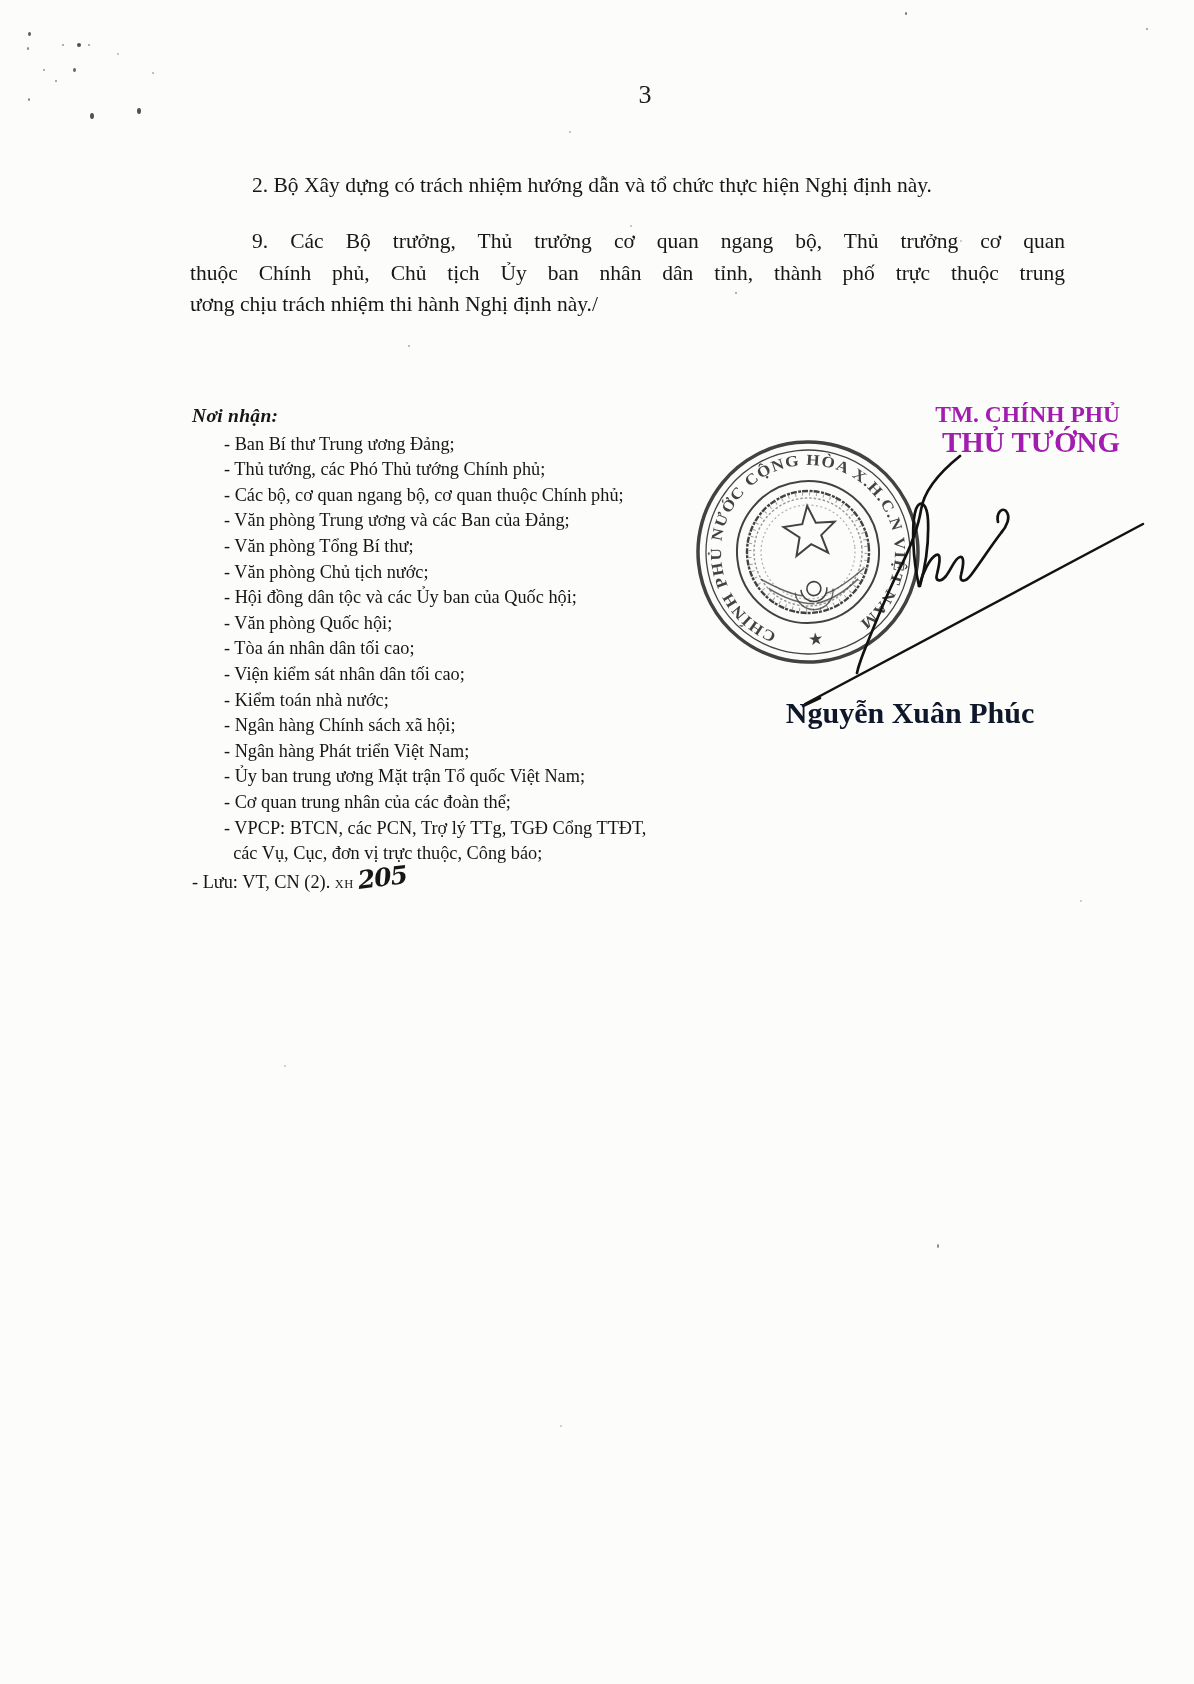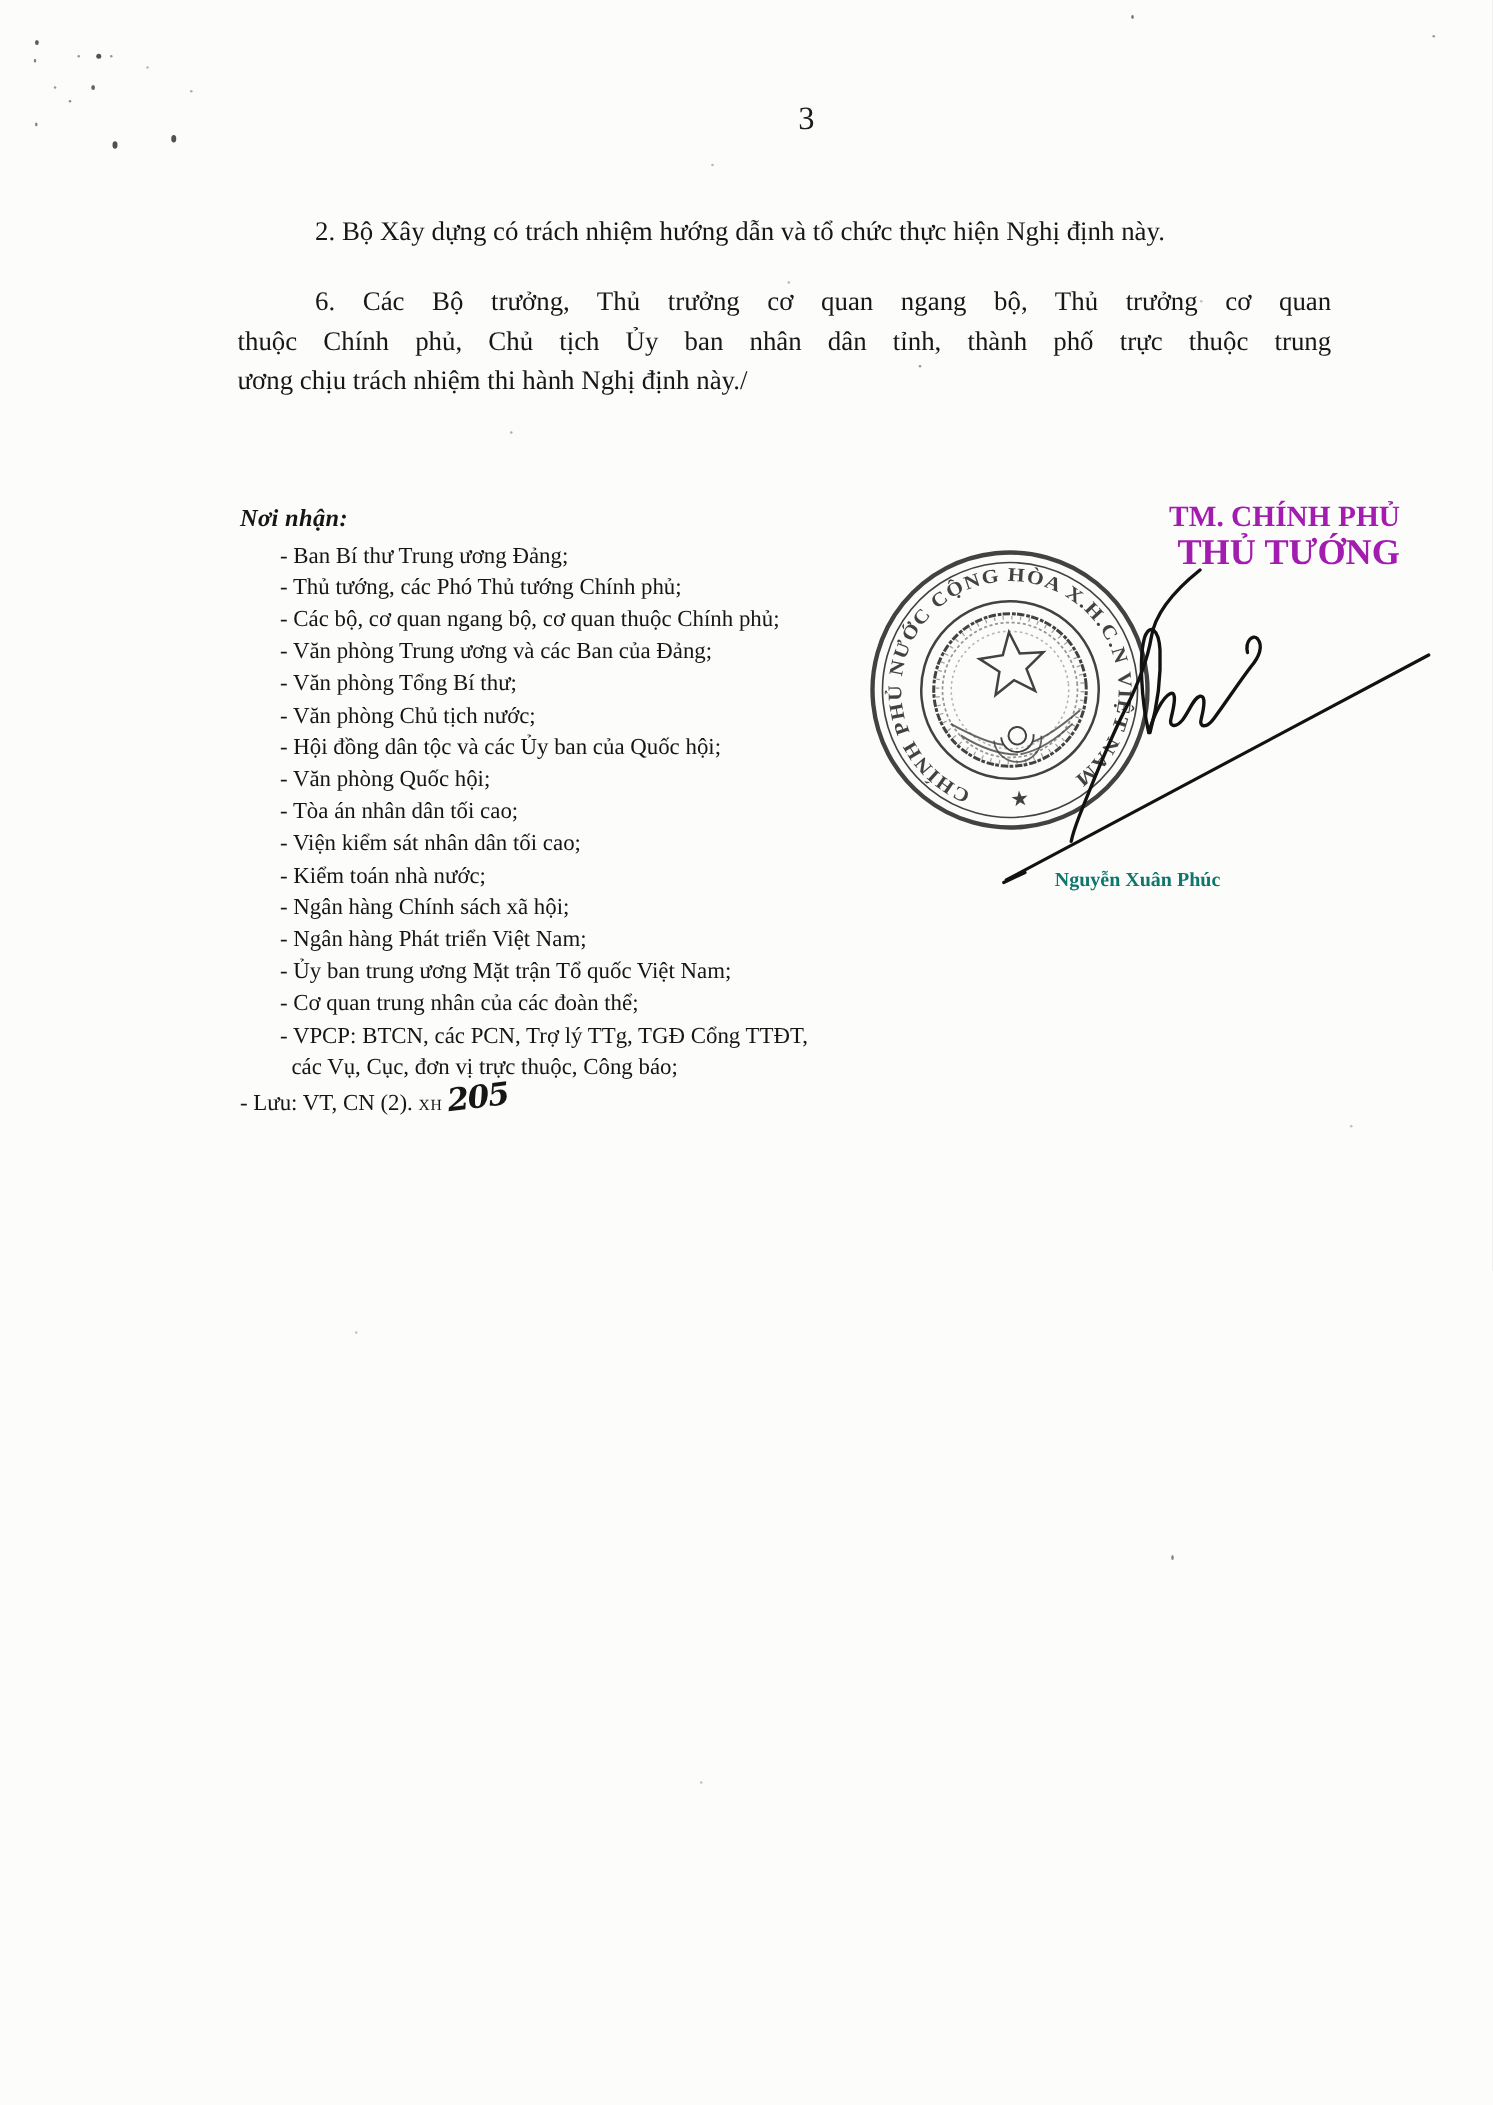--- a/index.html
+++ b/index.html
@@ -44,21 +44,21 @@
     transform:rotate(-7deg) translateY(-2px);
   }
   .tm-block{
     left:700px;top:400px;width:420px;
     text-align:right;font-weight:bold;color:#a21caf;
   }
   .tm-line1{font-size:23.5px;line-height:28px;}
   .tm-line2{font-size:29px;line-height:28px;}
   .signer-name{
     left:745px;top:696px;width:330px;
-    text-align:center;font-weight:bold;font-size:16px;color:#0f766e;
+    text-align:center;font-weight:bold;font-size:30px;color:#0f172a;
   }
   .seal-svg{left:688px;top:432px;opacity:.82;}
   .sig-svg{left:780px;top:440px;}
   .speck{position:absolute;background:#333;border-radius:50%;}
 </style>
 </head>
 <body>
 
 <div class="page">
 
@@ -85,21 +85,21 @@
   <div class="speck" style="left:569px;top:131px;width:2px;height:2px;opacity:.35"></div>
   <div class="speck" style="left:284px;top:1065px;width:2px;height:2px;opacity:.3"></div>
   <div class="speck" style="left:560px;top:1425px;width:2px;height:2px;opacity:.3"></div>
   <div class="speck" style="left:1080px;top:900px;width:2px;height:2px;opacity:.3"></div>
 
   <div class="abs page-number">3</div>
 
   <div class="abs para para-2">2. Bộ Xây dựng có trách nhiệm hướng dẫn và tổ chức thực hiện Nghị định này.</div>
 
   <div class="abs para para-3">
-    <div class="jline first">6. Các Bộ trưởng, Thủ trưởng cơ quan ngang bộ, Thủ trưởng cơ quan</div>
+    <div class="jline first">9. Các Bộ trưởng, Thủ trưởng cơ quan ngang bộ, Thủ trưởng cơ quan</div>
     <div class="jline">thuộc Chính phủ, Chủ tịch Ủy ban nhân dân tỉnh, thành phố trực thuộc trung</div>
     <div>ương chịu trách nhiệm thi hành Nghị định này./</div>
   </div>
 
   <div class="abs recipients">
     <div class="recipients-heading">Nơi nhận:</div>
     <div class="recipient-item">- Ban Bí thư Trung ương Đảng;</div>
     <div class="recipient-item">- Thủ tướng, các Phó Thủ tướng Chính phủ;</div>
     <div class="recipient-item">- Các bộ, cơ quan ngang bộ, cơ quan thuộc Chính phủ;</div>
     <div class="recipient-item">- Văn phòng Trung ương và các Ban của Đảng;</div>

